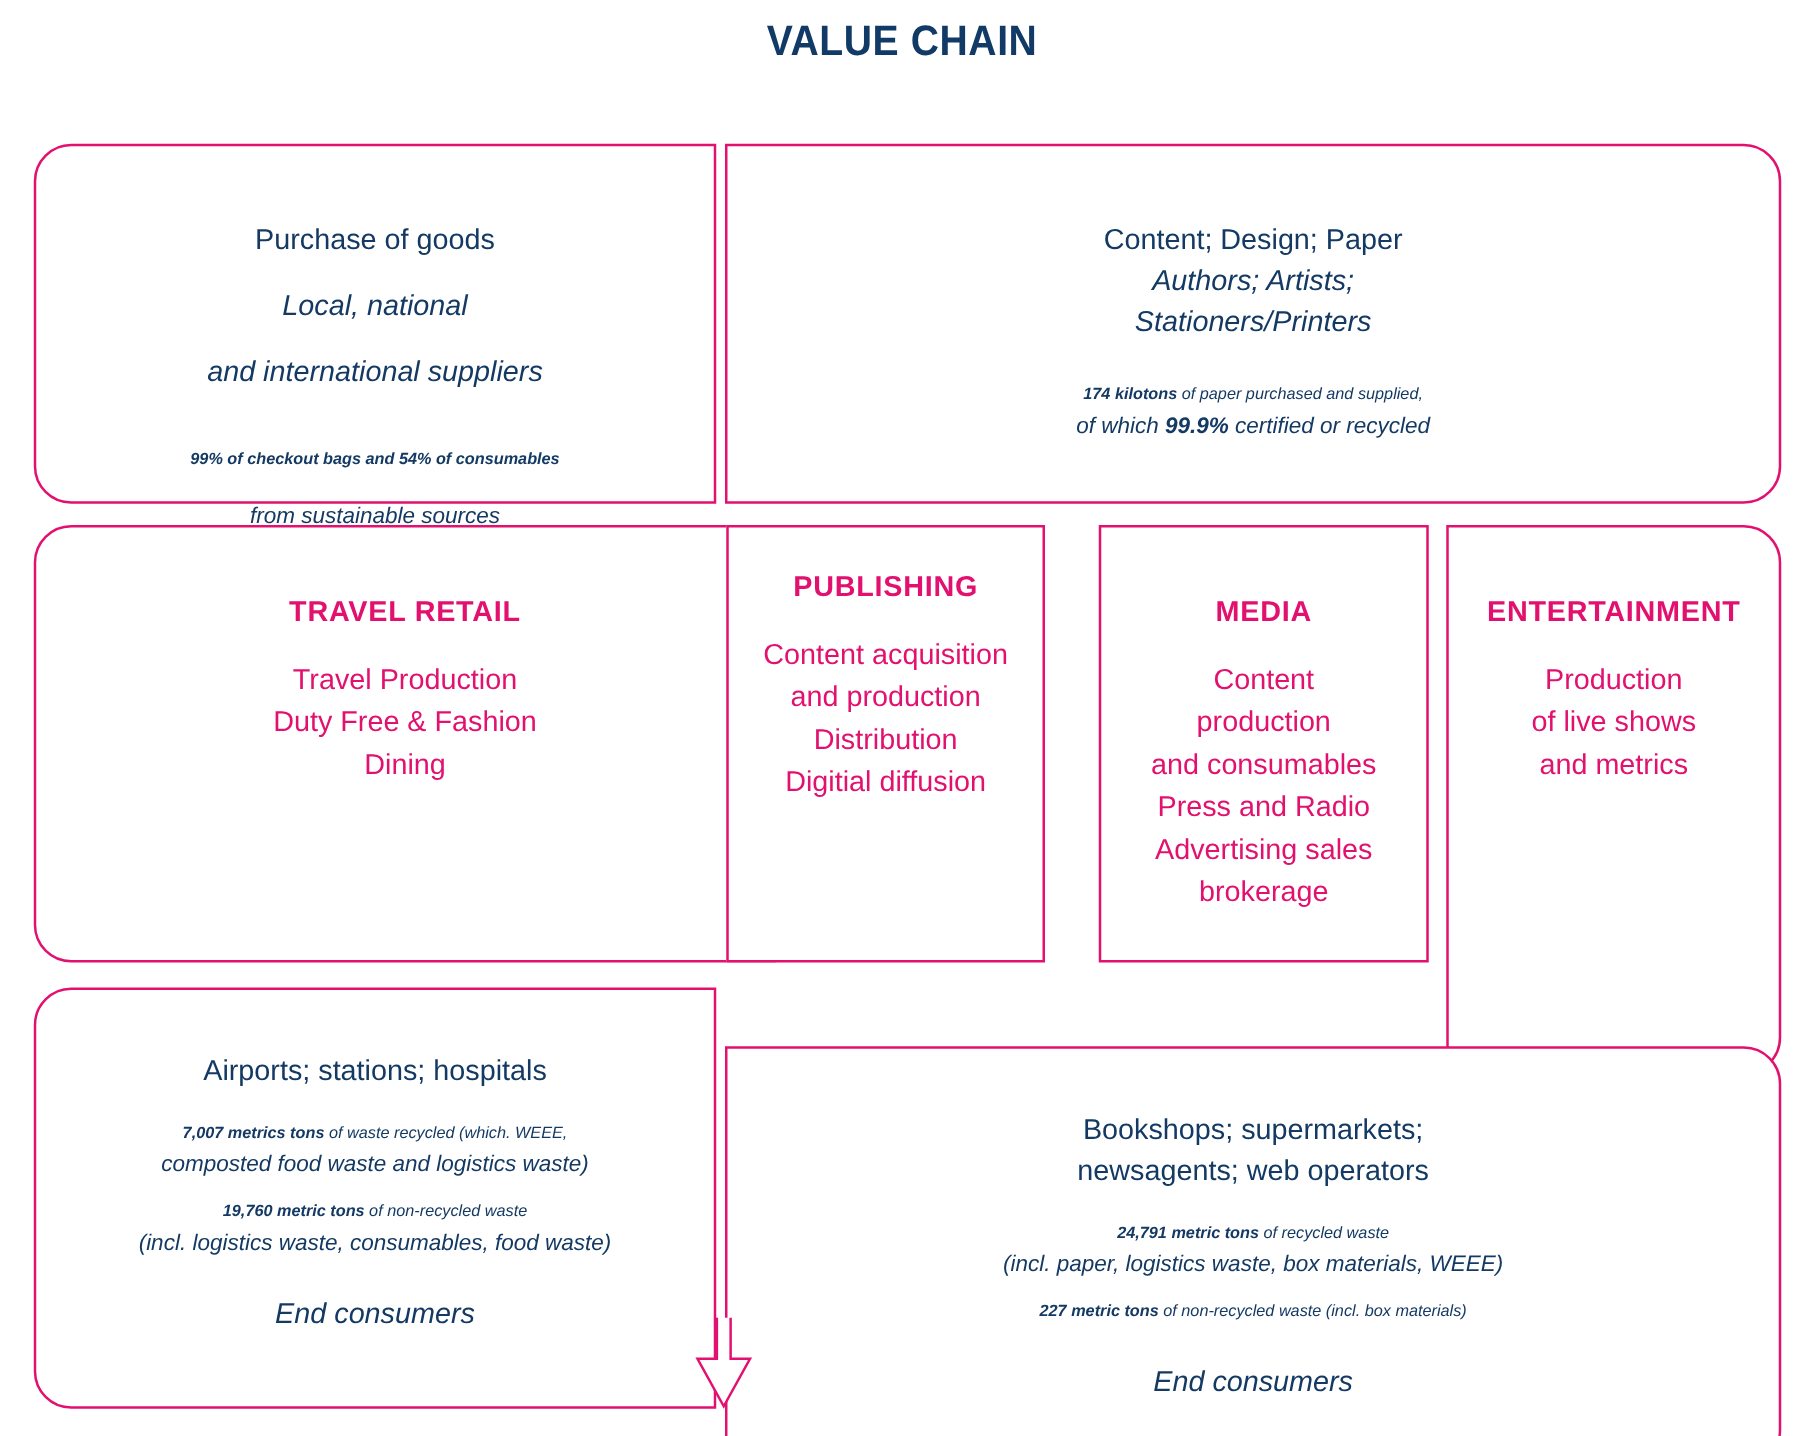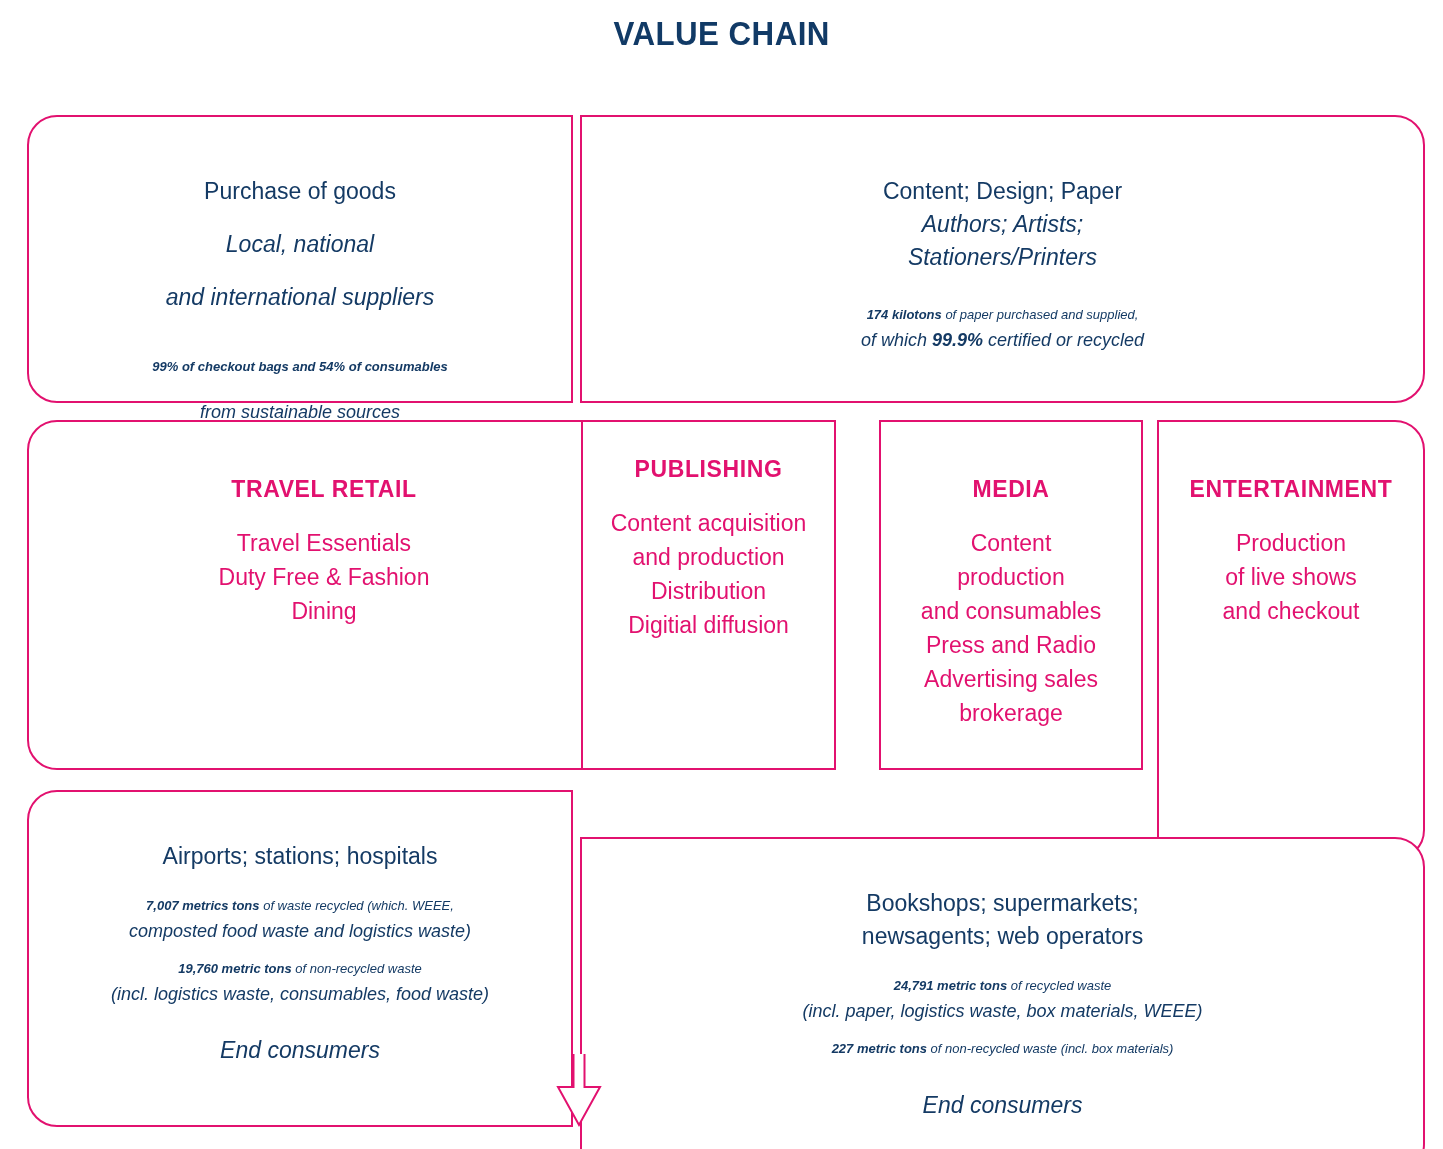--- a/index.html
+++ b/index.html
@@ -201,21 +201,21 @@
   <div class="lead navy">Content; Design; Paper</div>
   <div class="lead-italic navy">Authors; Artists;</div>
   <div class="lead-italic navy">Stationers/Printers</div>
   <div class="gap-lg"></div>
   <div class="stat navy"><span>174 kilotons</span><span class="reg"> of paper purchased and supplied,</span></div>
   <div class="sub navy"><span>of which </span><b>99.9%</b><span> certified or recycled</span></div>
 </div>
 
 <div class="vc-box box-travel">
   <div class="seg-title pink">TRAVEL RETAIL</div>
-  <div class="seg-lines pink">Travel Essentials</div>
+  <div class="seg-lines pink">Travel Production</div>
   <div class="seg-lines pink">Duty Free &amp; Fashion</div>
   <div class="seg-lines pink">Dining</div>
 </div>
 
 <div class="vc-box box-publishing">
   <div class="seg-title pink">PUBLISHING</div>
   <div class="seg-lines pink">Content acquisition</div>
   <div class="seg-lines pink">and production</div>
   <div class="seg-lines pink">Distribution</div>
   <div class="seg-lines pink">Digitial diffusion</div>
@@ -228,21 +228,21 @@
   <div class="seg-lines pink">and consumables</div>
   <div class="seg-lines pink">Press and Radio</div>
   <div class="seg-lines pink">Advertising sales</div>
   <div class="seg-lines pink">brokerage</div>
 </div>
 
 <div class="vc-box box-entertainment">
   <div class="seg-title pink">ENTERTAINMENT</div>
   <div class="seg-lines pink">Production</div>
   <div class="seg-lines pink">of live shows</div>
-  <div class="seg-lines pink">and checkout</div>
+  <div class="seg-lines pink">and metrics</div>
 </div>
 
 <div class="vc-box box-airports">
   <div class="lead navy">Airports; stations; hospitals</div>
   <div class="gap-md"></div>
   <div class="stat navy"><span>7,007 metrics tons</span><span class="reg"> of waste recycled (which. WEEE,</span></div>
   <div class="sub navy">composted food waste and logistics waste)</div>
   <div class="gap-sm"></div>
   <div class="stat navy"><span>19,760 metric tons</span><span class="reg"> of non-recycled waste</span></div>
   <div class="sub navy">(incl. logistics waste, consumables, food waste)</div>

